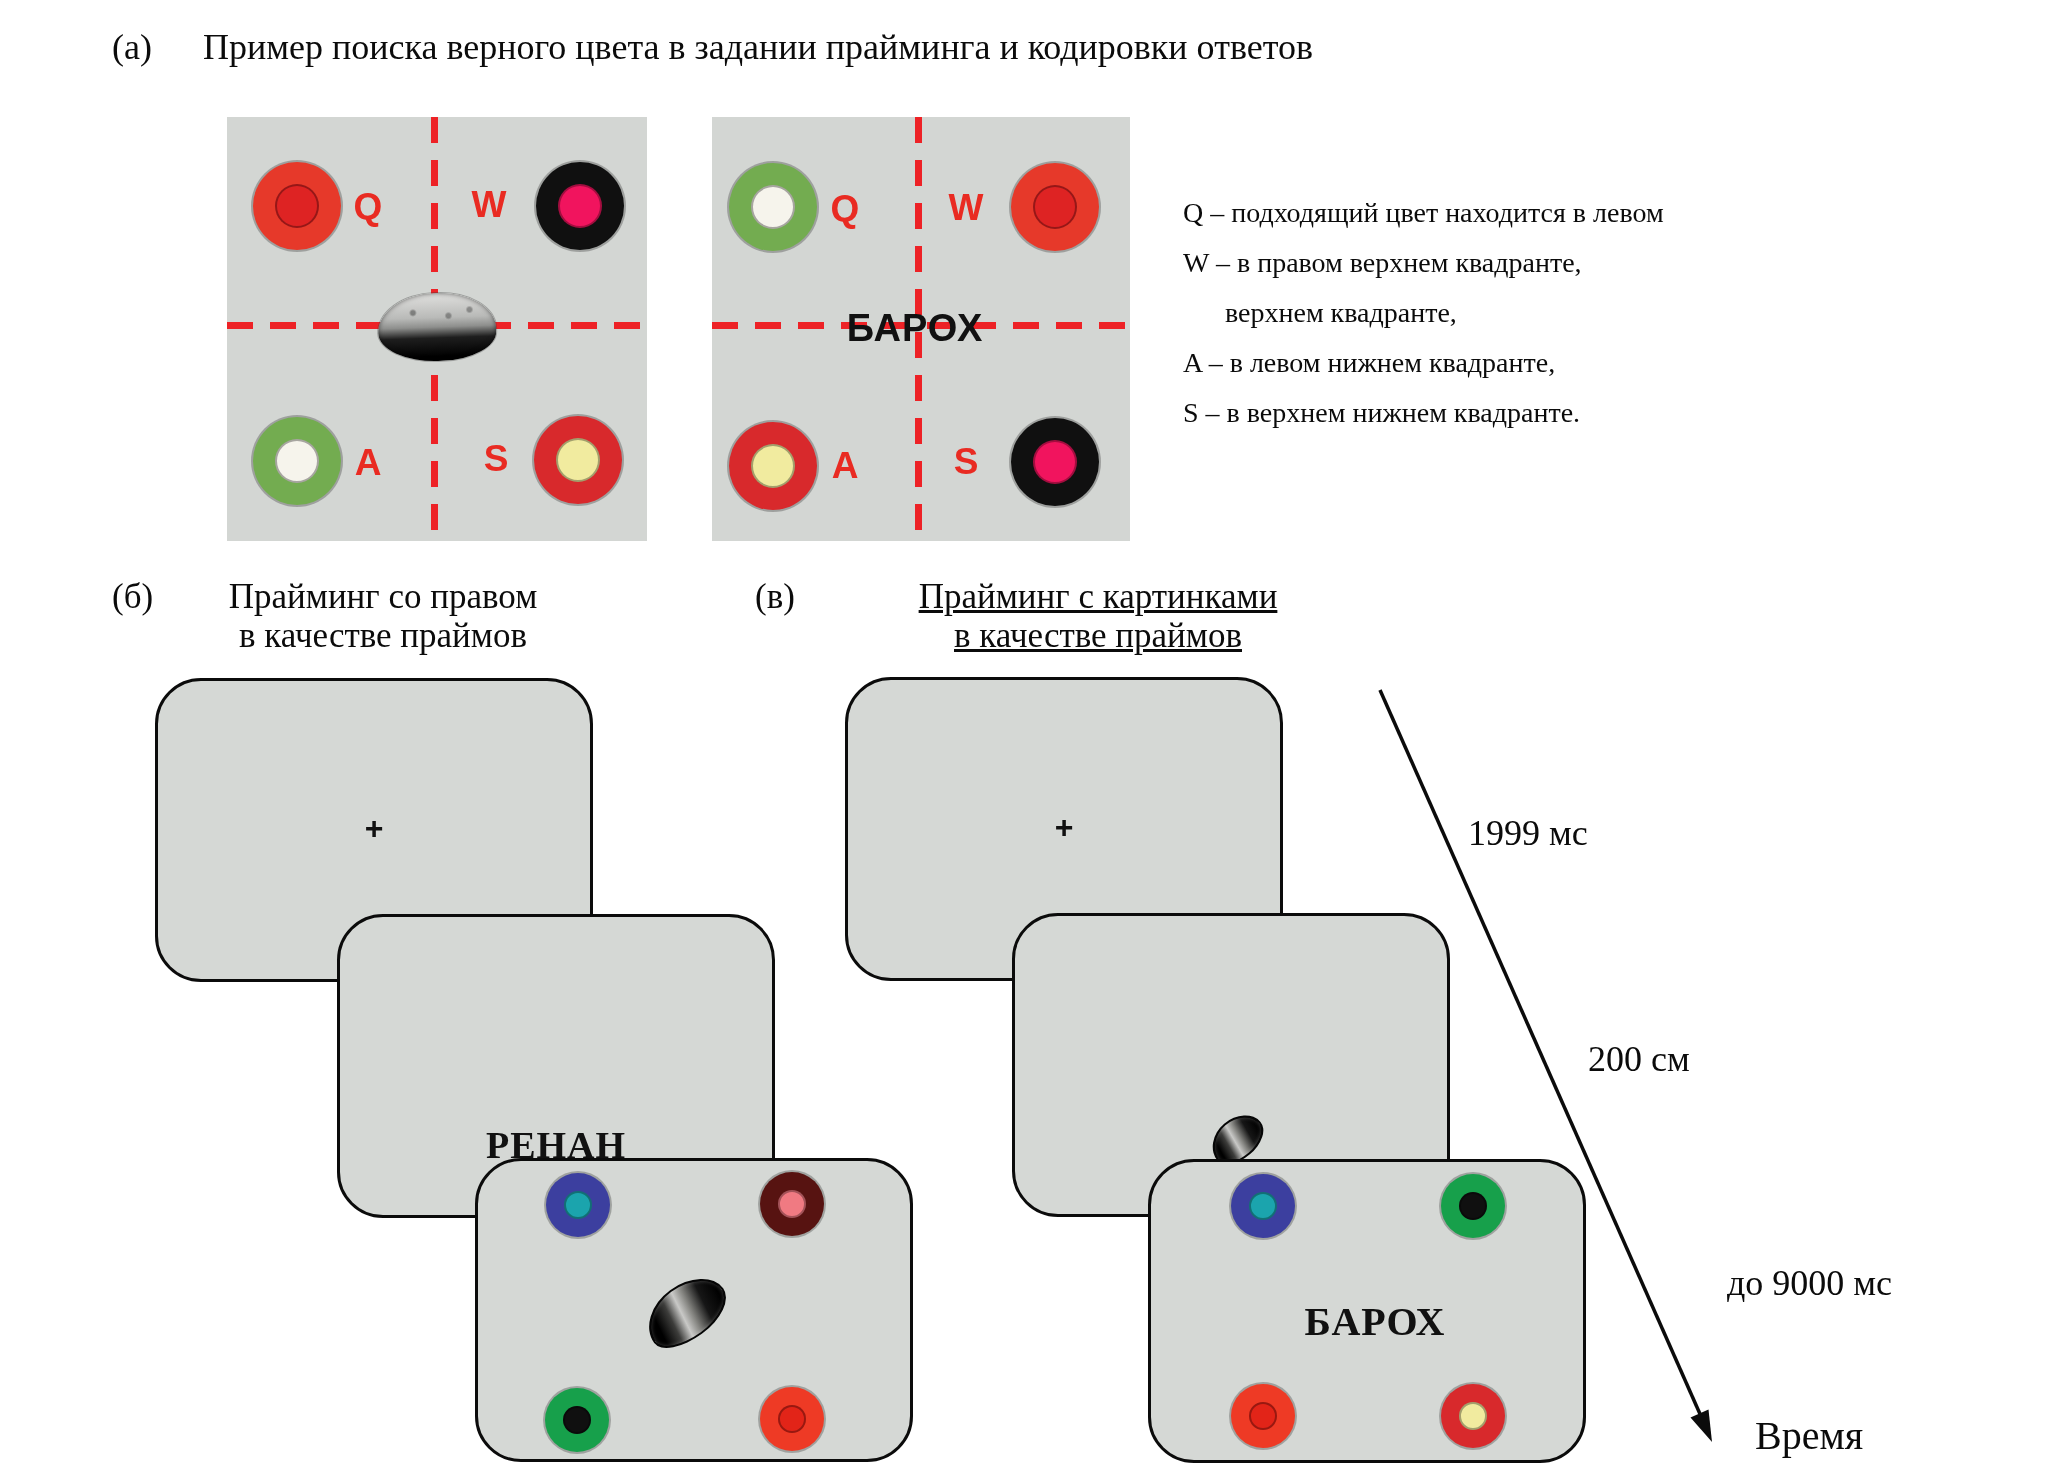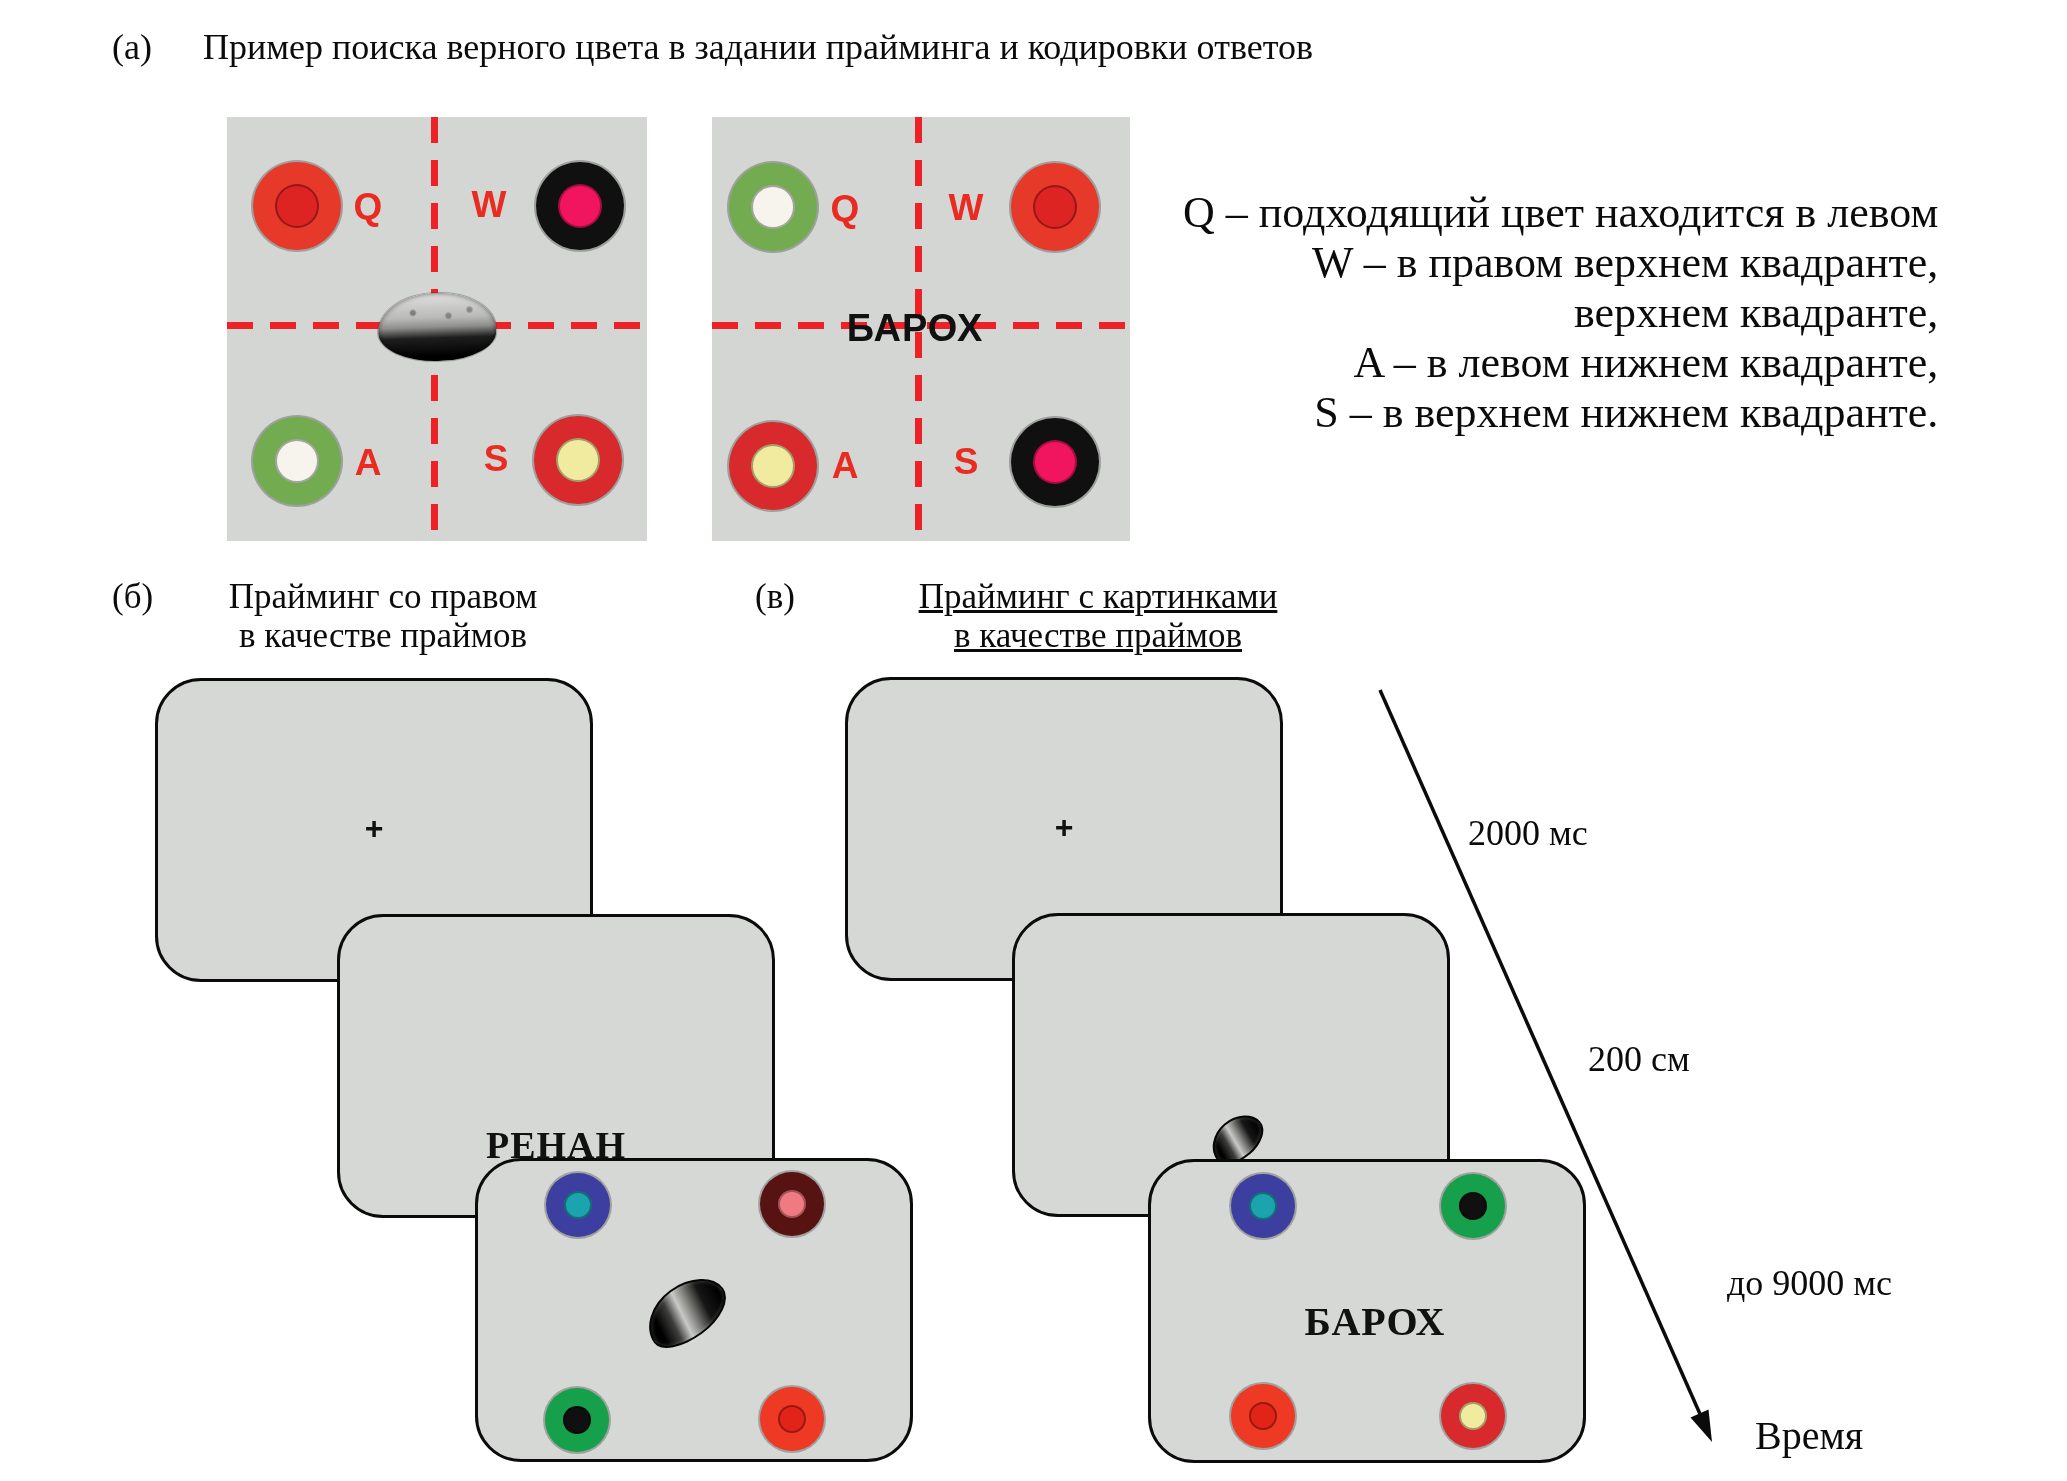--- a/index.html
+++ b/index.html
@@ -24,21 +24,21 @@
   .ring-center{border-radius:50%;border:2.5px solid rgba(0,0,0,0.32);box-sizing:border-box;}
   .ring-lg .ring-center{width:44px;height:44px;}
   .ring-sm .ring-center{width:28px;height:28px;}
 
   .keyletter{position:absolute;font-family:"Liberation Sans", sans-serif;font-weight:700;
              font-size:37px;color:#e92b22;transform:translate(-50%,-50%);}
 
   
   .title-text{font-size:36px;}
   .caption{font-size:35px;line-height:39px;text-align:center;}
-  .legend-line{font-size:44px;line-height:50px;white-space:nowrap;text-align:right;}
+  .legend-line{font-size:28px;line-height:50px;white-space:nowrap;}
   .legend-indent{padding-left:42px;}
 
   
   .screen{position:absolute;width:438px;height:304px;background:#d5d8d5;
           border:3.5px solid #0b0b0b;border-radius:46px;box-sizing:border-box;}
   .fixation{position:absolute;left:50%;top:50%;transform:translate(-50%,-54%);
             font-family:"Liberation Sans", sans-serif;font-weight:700;font-size:32px;color:#111;}
   .prime-word{position:absolute;left:50%;top:228px;transform:translate(-50%,-50%);
               font-weight:700;font-size:38px;letter-spacing:1px;color:#111;}
   .target-word{position:absolute;left:224px;top:159px;transform:translate(-50%,-50%);
@@ -184,18 +184,18 @@
     <div class="ring ring-sm" style="left: 290px; top: 222px; background-color: rgb(216, 41, 44);">
       <div class="ring-center" style="background-color: rgb(241, 235, 159);"></div>
     </div>
   </div>
 
   <svg class="abs" style="left:0;top:0;z-index:0;" width="2067" height="1481" viewBox="0 0 2067 1481">
     <line x1="1380" y1="690" x2="1700" y2="1414" stroke="#0b0b0b" stroke-width="3.5"></line>
     <polygon points="1712,1442 1708.5,1409.5 1690.5,1417.5" fill="#0b0b0b"></polygon>
   </svg>
 
-  <div class="timeline-label serif" style="left:1468px;top:812px;">2000 мс</div>
+  <div class="timeline-label serif" style="left:1468px;top:812px;">1999 мс</div>
   <div class="timeline-label serif" style="left:1588px;top:1038px;">200 см</div>
   <div class="timeline-label serif" style="left:1682px;top:1262px;margin-left:45px;">до 9000 мс</div>
   <div class="axis-label serif" style="left:1755px;top:1412px;">Время</div>
 
 </div>
 
 </body></html>

